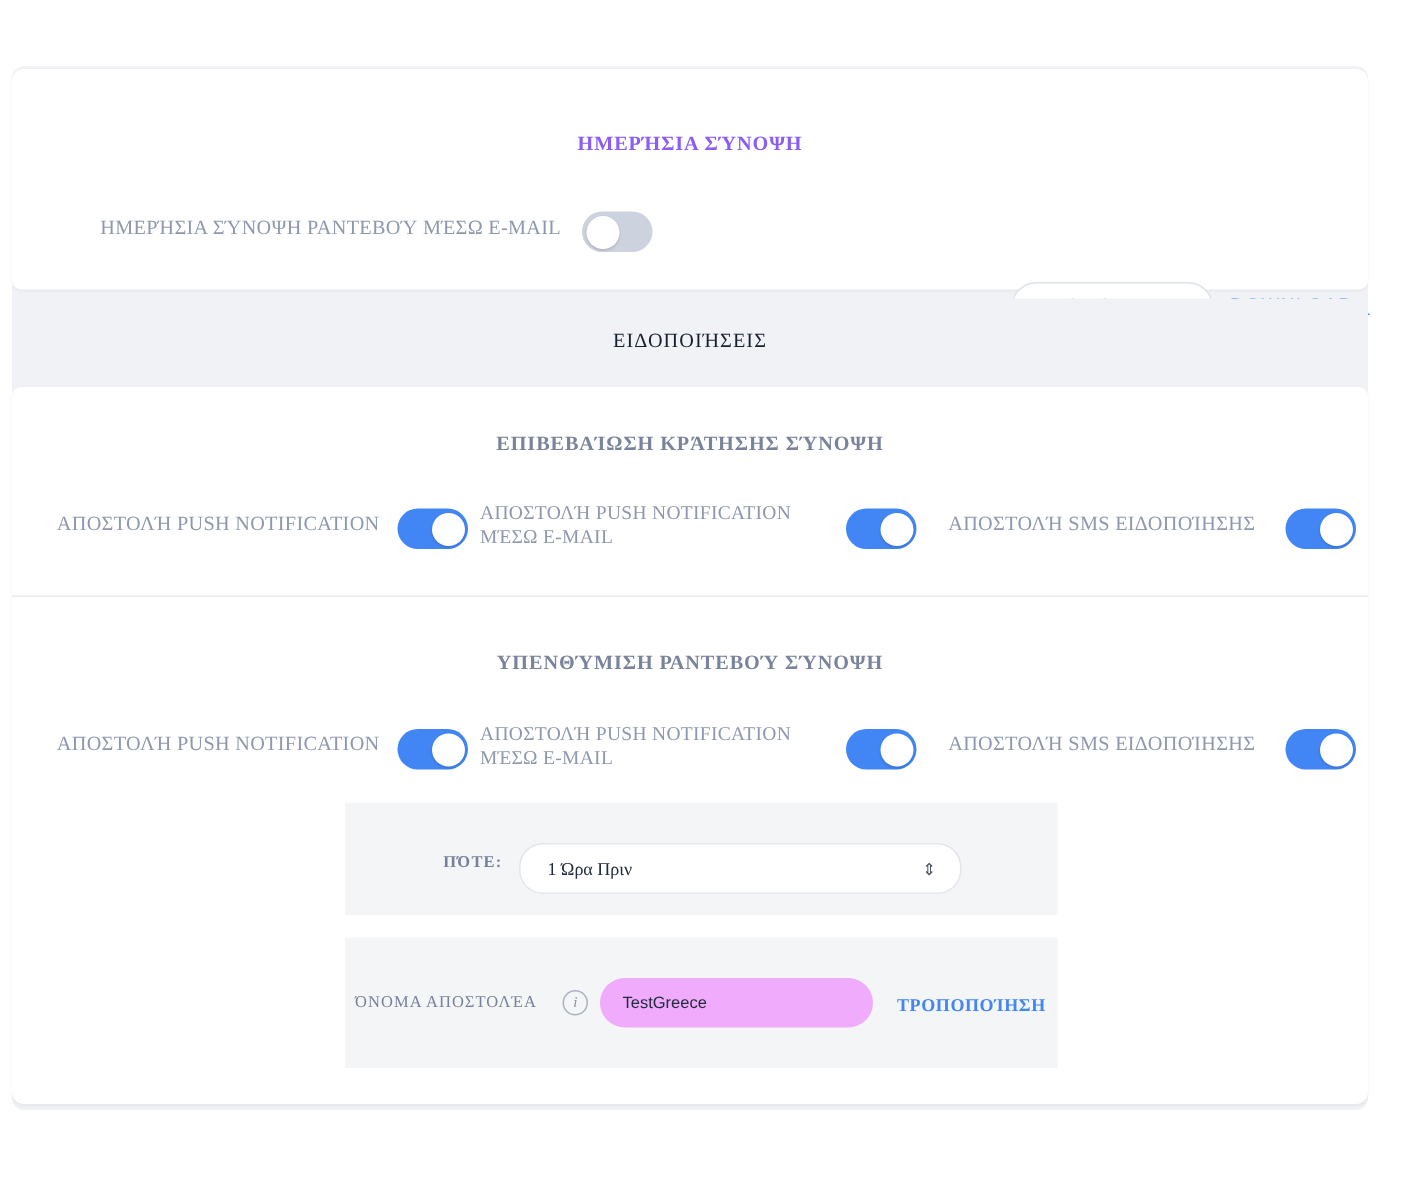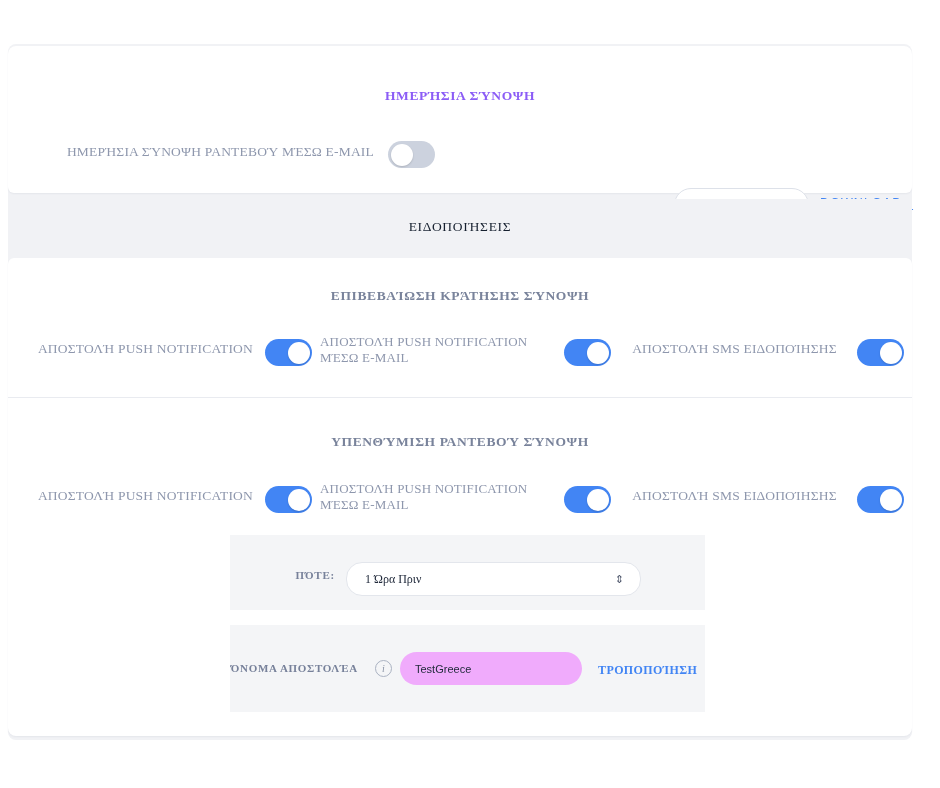--- a/index.html
+++ b/index.html
@@ -156,21 +156,21 @@
     position:absolute;left:18px;
     font-family:"Liberation Serif", serif;font-size:12px;color:#222b3c;
   }
   .when-caret{
     position:absolute;right:16px;
     font-family:"Liberation Sans", sans-serif;font-size:11px;color:#4a5368;
   }
 
   .sender-label{
     position:absolute;left:218px;top:662px;width:140px;text-align:right;
-    font-family:"Liberation Serif", serif;font-weight:700;
+    font-family:"Liberation Serif", serif;font-weight:400;
     font-size:11px;letter-spacing:.7px;color:#77819a;
   }
   .info-icon{
     position:absolute;left:375px;top:660px;
     width:15px;height:15px;border:1px solid #aab2c2;border-radius:50%;
     color:#8a93a6;font-family:"Liberation Serif", serif;font-size:10px;
     line-height:15px;text-align:center;font-style:italic;
   }
   .sender-input{
     position:absolute;left:400px;top:652px;width:182px;height:33px;

